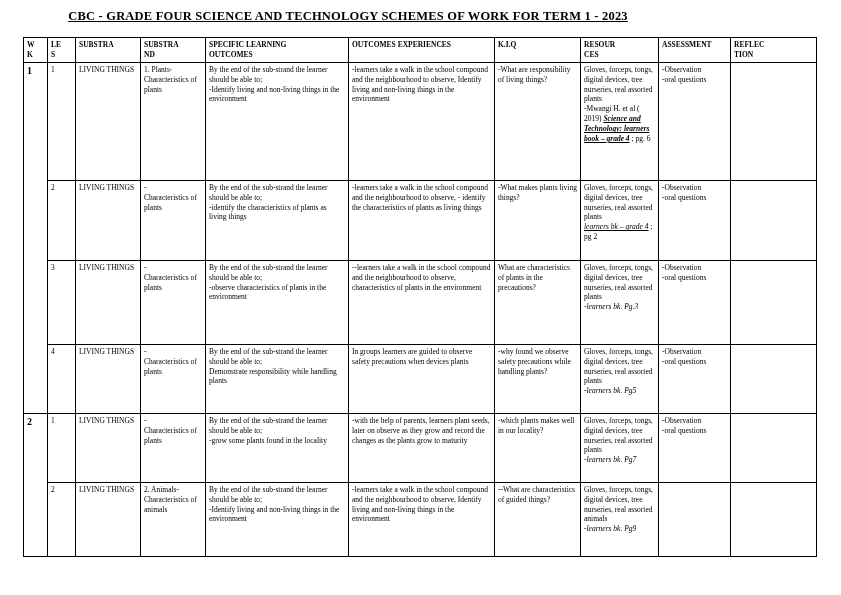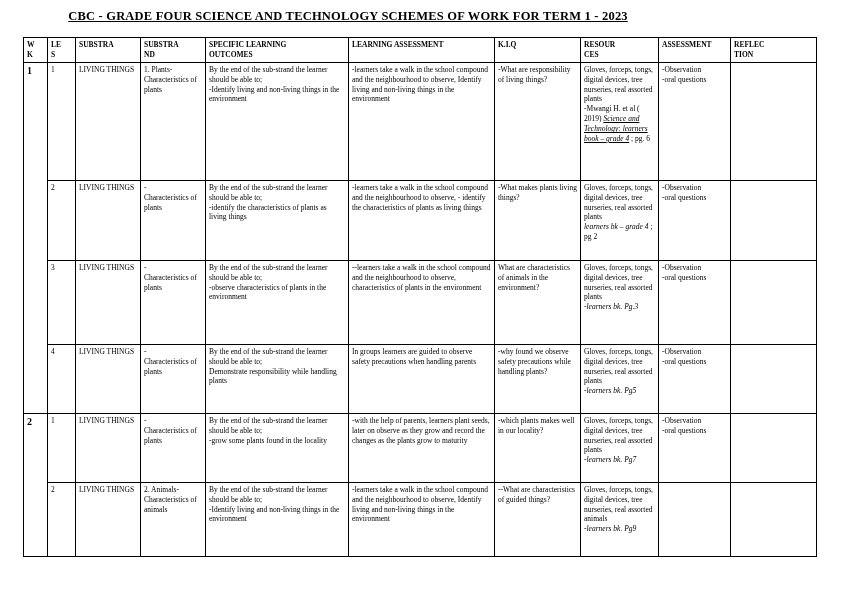--- a/index.html
+++ b/index.html
@@ -18,22 +18,22 @@
     margin-left:23px; width:793px;
   }
   .sow th, .sow td {
     border:1px solid #000; vertical-align:top;
     padding:2px 3px; font-size:7.5px; line-height:1.32;
     white-space:pre-line; overflow-wrap:break-word; word-wrap:break-word;
   }
   .sow th { text-align:left; font-weight:bold; }
   td.wk { font-weight:bold; font-size:10px; line-height:1.1; }
   .sub-title { font-weight:normal; }
-  .cite-biu { font-weight:normal; font-style:italic; text-decoration:underline;text-align:right; }
-  .cite-iu  { font-style:italic; }
+  .cite-biu { font-weight:bold; font-style:italic; text-decoration:underline;text-align:right; }
+  .cite-iu  { font-style:italic; text-decoration:underline; }
   .cite-i   { font-style:italic;margin-top:36px; }
   tr.r0 { height:118px; }
   tr.r1 { height:80px; }
   tr.r2 { height:84px; }
   tr.r3 { height:69px; }
   tr.r4 { height:69px; }
   tr.r5 { height:74px; }
 </style>
 </head>
 <body>
@@ -58,21 +58,21 @@
       <tr>
         <th>W
 K</th>
         <th>LE
 S</th>
         <th>SUBSTRA</th>
         <th>SUBSTRA
 ND</th>
         <th>SPECIFIC LEARNING
 OUTCOMES</th>
-        <th>LEARNING ASSESSMENT</th>
+        <th>OUTCOMES EXPERIENCES</th>
         <th>K.I.Q</th>
         <th>RESOUR
 CES</th>
         <th>ASSESSMENT</th>
         <th>REFLEC
 TION</th>
       </tr>
     </thead>
     <tbody>
 
@@ -110,36 +110,36 @@
       </tr>
 
       <tr class="r2">
         <td>3</td>
         <td>LIVING THINGS</td>
         <td><span>-
 Characteristics of plants</span></td>
         <td>By the end of the sub-strand the learner should be able to;
 -observe characteristics of plants in the environment</td>
         <td>--learners take a walk in the school compound and the neighbourhood to observe, characteristics of plants in the environment</td>
-        <td>What are characteristics of animals in the environment?</td>
+        <td>What are characteristics of plants in the precautions?</td>
         <td><span>Gloves, forceps, tongs, digital devices, tree nurseries, real assorted plants
 </span><span class="cite-i">-learners bk. Pg.3</span><span></span></td>
         <td>-Observation
 -oral questions</td>
         <td></td>
       </tr>
 
       <tr class="r3">
         <td>4</td>
         <td>LIVING THINGS</td>
         <td><span>-
 Characteristics of plants</span></td>
         <td>By the end of the sub-strand the learner should be able to;
 Demonstrate responsibility while handling plants</td>
-        <td>In groups learners are guided to observe safety precautions when handling parents</td>
+        <td>In groups learners are guided to observe safety precautions when devices plants</td>
         <td>-why found we observe safety precautions while handling plants?</td>
         <td><span>Gloves, forceps, tongs, digital devices, tree nurseries, real assorted plants
 </span><span class="cite-i">-learners bk. Pg5</span><span></span></td>
         <td>-Observation
 -oral questions</td>
         <td></td>
       </tr>
 
       <tr class="r4">
         <td class="wk" rowspan="2">2</td>

